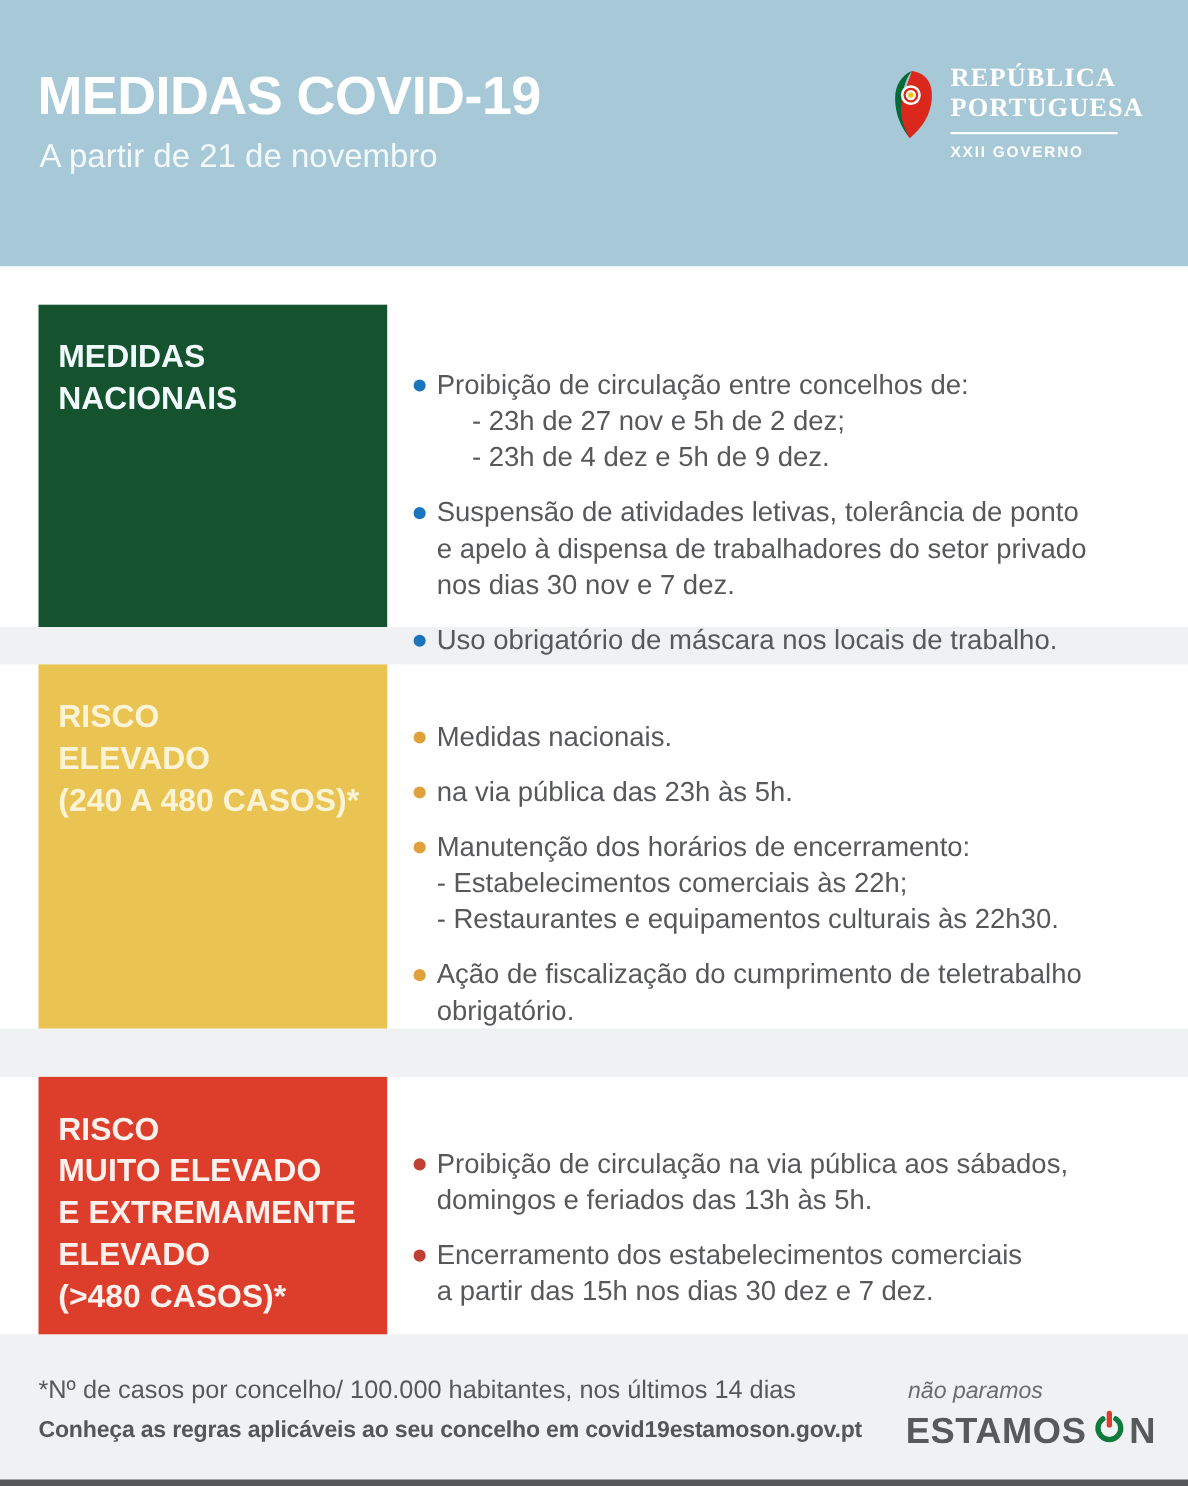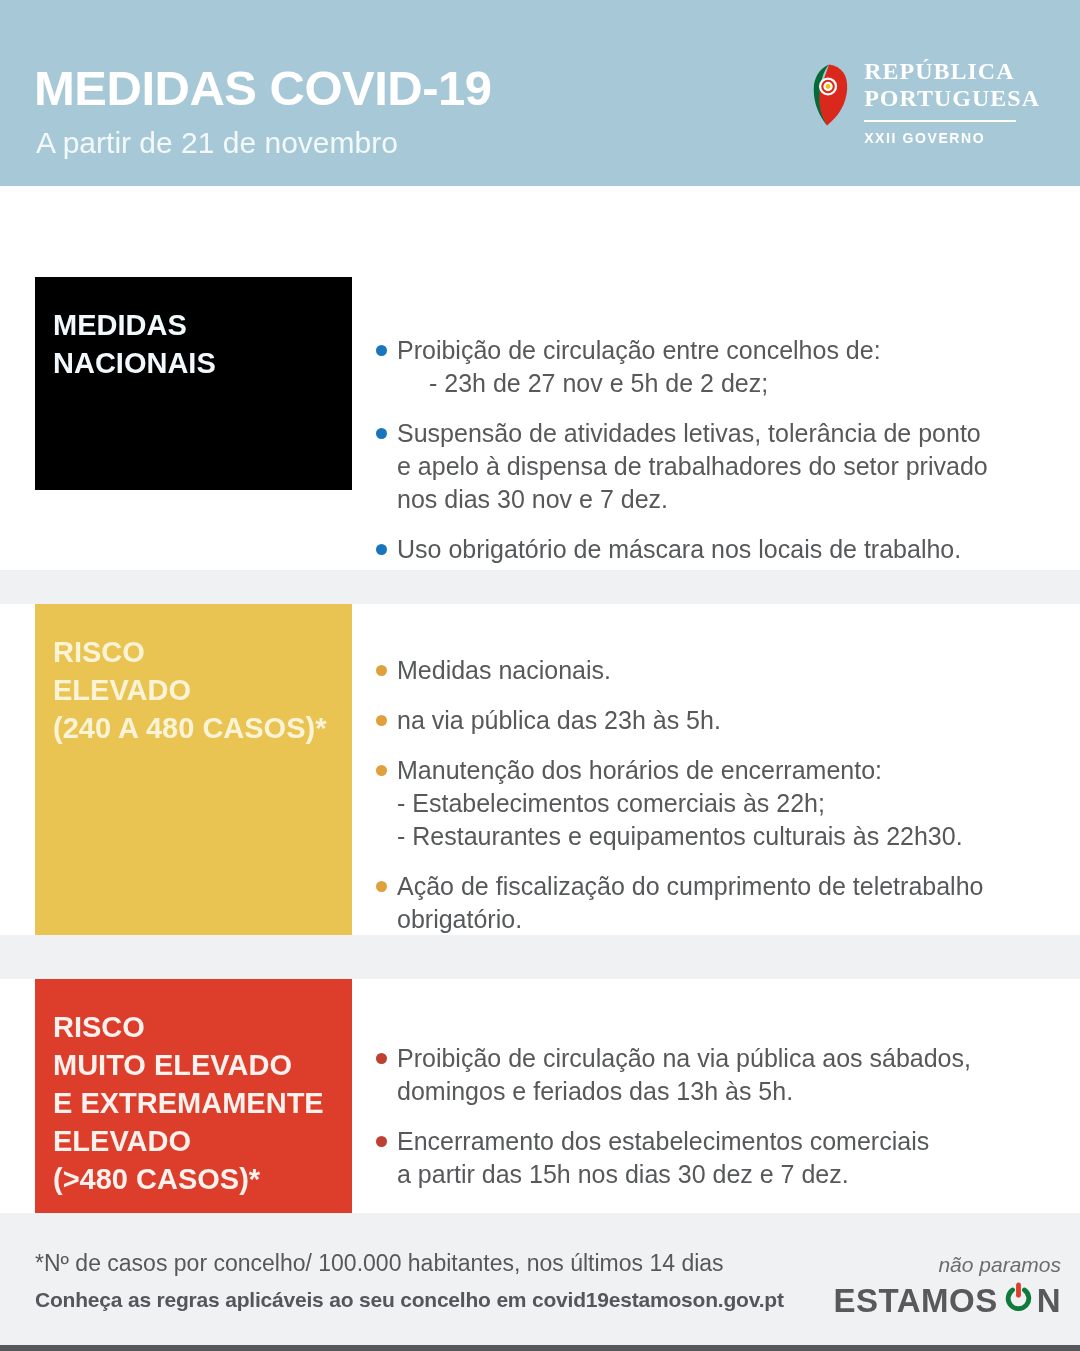--- a/index.html
+++ b/index.html
@@ -1,20 +1,20 @@
 <!DOCTYPE html>
 <html><head>
 <meta charset="utf-8">
 <style>
   html,body{margin:0;padding:0;}
   .page{position:relative;width:1080px;height:1351px;background:#ffffff;overflow:hidden;
         font-family:"Liberation Sans", sans-serif;}
 
   
-  .header{position:absolute;top:0;left:0;width:1080px;height:186px;background:#a7c9d7;}
+  .header{position:absolute;top:0;left:0;width:1080px;height:242px;background:#a7c9d7;}
   .header-title{position:absolute;left:34px;top:64px;font-size:49px;font-weight:bold;
                 color:#ffffff;line-height:1;letter-spacing:-0.5px;}
   .header-sub{position:absolute;left:36px;top:126px;font-size:30px;color:#f3f9fb;}
   .gov-logo{position:absolute;top:58px;right:40px;display:flex;align-items:flex-start;}
   .flag{margin-right:14px;margin-top:4px;}
   .rp-block{display:flex;flex-direction:column;}
   .rp-text{font-family:"Liberation Serif", serif;font-weight:bold;color:#ffffff;
            font-size:24px;line-height:27px;letter-spacing:1px;}
   .rp-divider{width:152px;border-top:2px solid #ffffff;margin-top:8px;}
   .rp-caption{font-size:14px;font-weight:bold;color:#ffffff;letter-spacing:1.6px;margin-top:8px;}
@@ -23,42 +23,42 @@
   .band{position:absolute;left:0;width:1080px;background:#eff1f2;}
   .band-gap1{top:570px;height:34px;}
   .band-gap2{top:935px;height:44px;}
   .band-footer{top:1213px;height:132px;background:#f0f1f2;}
   .bottom-strip{position:absolute;left:0;top:1345px;width:1080px;height:6px;background:#56575a;}
 
   
   .box{position:absolute;left:35px;width:317px;box-sizing:border-box;
        padding:29px 12px 0 18px;font-weight:bold;}
   .box-title{font-size:29px;line-height:38px;white-space:nowrap;}
-  .box-blue{top:277px;height:213px;background:#000000;color:#f2f9fd;}
+  .box-blue{top:277px;height:293px;background:#14532d;color:#f2f9fd;}
   .box-yellow{top:604px;height:331px;background:#e9c452;color:#fdf4d8;}
   .box-red{top:979px;height:234px;background:#dc3e2b;color:#fdf1ee;}
 
   
   .col{position:absolute;left:397px;width:655px;color:#57585a;font-size:25px;line-height:33px;margin-top:34px;}
   .col-blue{top:300px;}
   .col-yellow{top:620px;}
   .col-red{top:1008px;}
   .bullet{position:relative;margin-bottom:17px;}
   .bullet::before{content:"";position:absolute;left:-21px;top:11px;width:11px;height:11px;border-radius:50%;}
   .sec-blue .bullet::before{background:#1b75bc;}
   .sec-yellow .bullet::before{background:#e0a03c;}
   .sec-red .bullet::before{background:#bf4030;}
   .line{white-space:nowrap;}
   .sub-deep{padding-left:32px;}
 
   
   .footer-note{position:absolute;left:35px;top:1250px;font-size:23px;color:#57585a;white-space:nowrap;}
   .footer-cta{position:absolute;left:35px;top:1288px;font-size:21px;font-weight:bold;
               letter-spacing:-0.2px;color:#55565a;white-space:nowrap;}
-  .brand{position:absolute;right:19px;top:1253px;color:#58595b;text-align:right;}
+  .brand{position:absolute;right:29px;top:1253px;color:#58595b;}
   .brand-tagline{font-size:21px;font-style:italic;color:#6b6c6e;margin:0 0 3px 2px;}
   .brand-name{display:flex;align-items:center;font-size:33px;font-weight:bold;letter-spacing:0.5px;}
   .power-icon{margin:2px 3px 0 5px;}
 </style>
 </head>
 <body>
 
 <div class="page">
 
   <div class="header">
@@ -90,20 +90,21 @@
   <div class="bottom-strip"></div>
 
   <div class="box box-blue">
     <div class="box-title">MEDIDAS</div>
     <div class="box-title">NACIONAIS</div>
   </div>
   <div class="col col-blue sec-blue">
     <div class="bullet">
       <div class="line">Proibição de circulação entre concelhos de:</div>
       <div class="line sub-deep">- 23h de 27 nov e 5h de 2 dez;</div>
+      <div class="line sub-deep">- 23h de 4 dez e 5h de 9 dez.</div>
     </div>
     <div class="bullet">
       <div class="line">Suspensão de atividades letivas, tolerância de ponto</div>
       <div class="line">e apelo à dispensa de trabalhadores do setor privado</div>
       <div class="line">nos dias 30 nov e 7 dez.</div>
     </div>
     <div class="bullet">
       <div class="line">Uso obrigatório de máscara nos locais de trabalho.</div>
     </div>
   </div>

